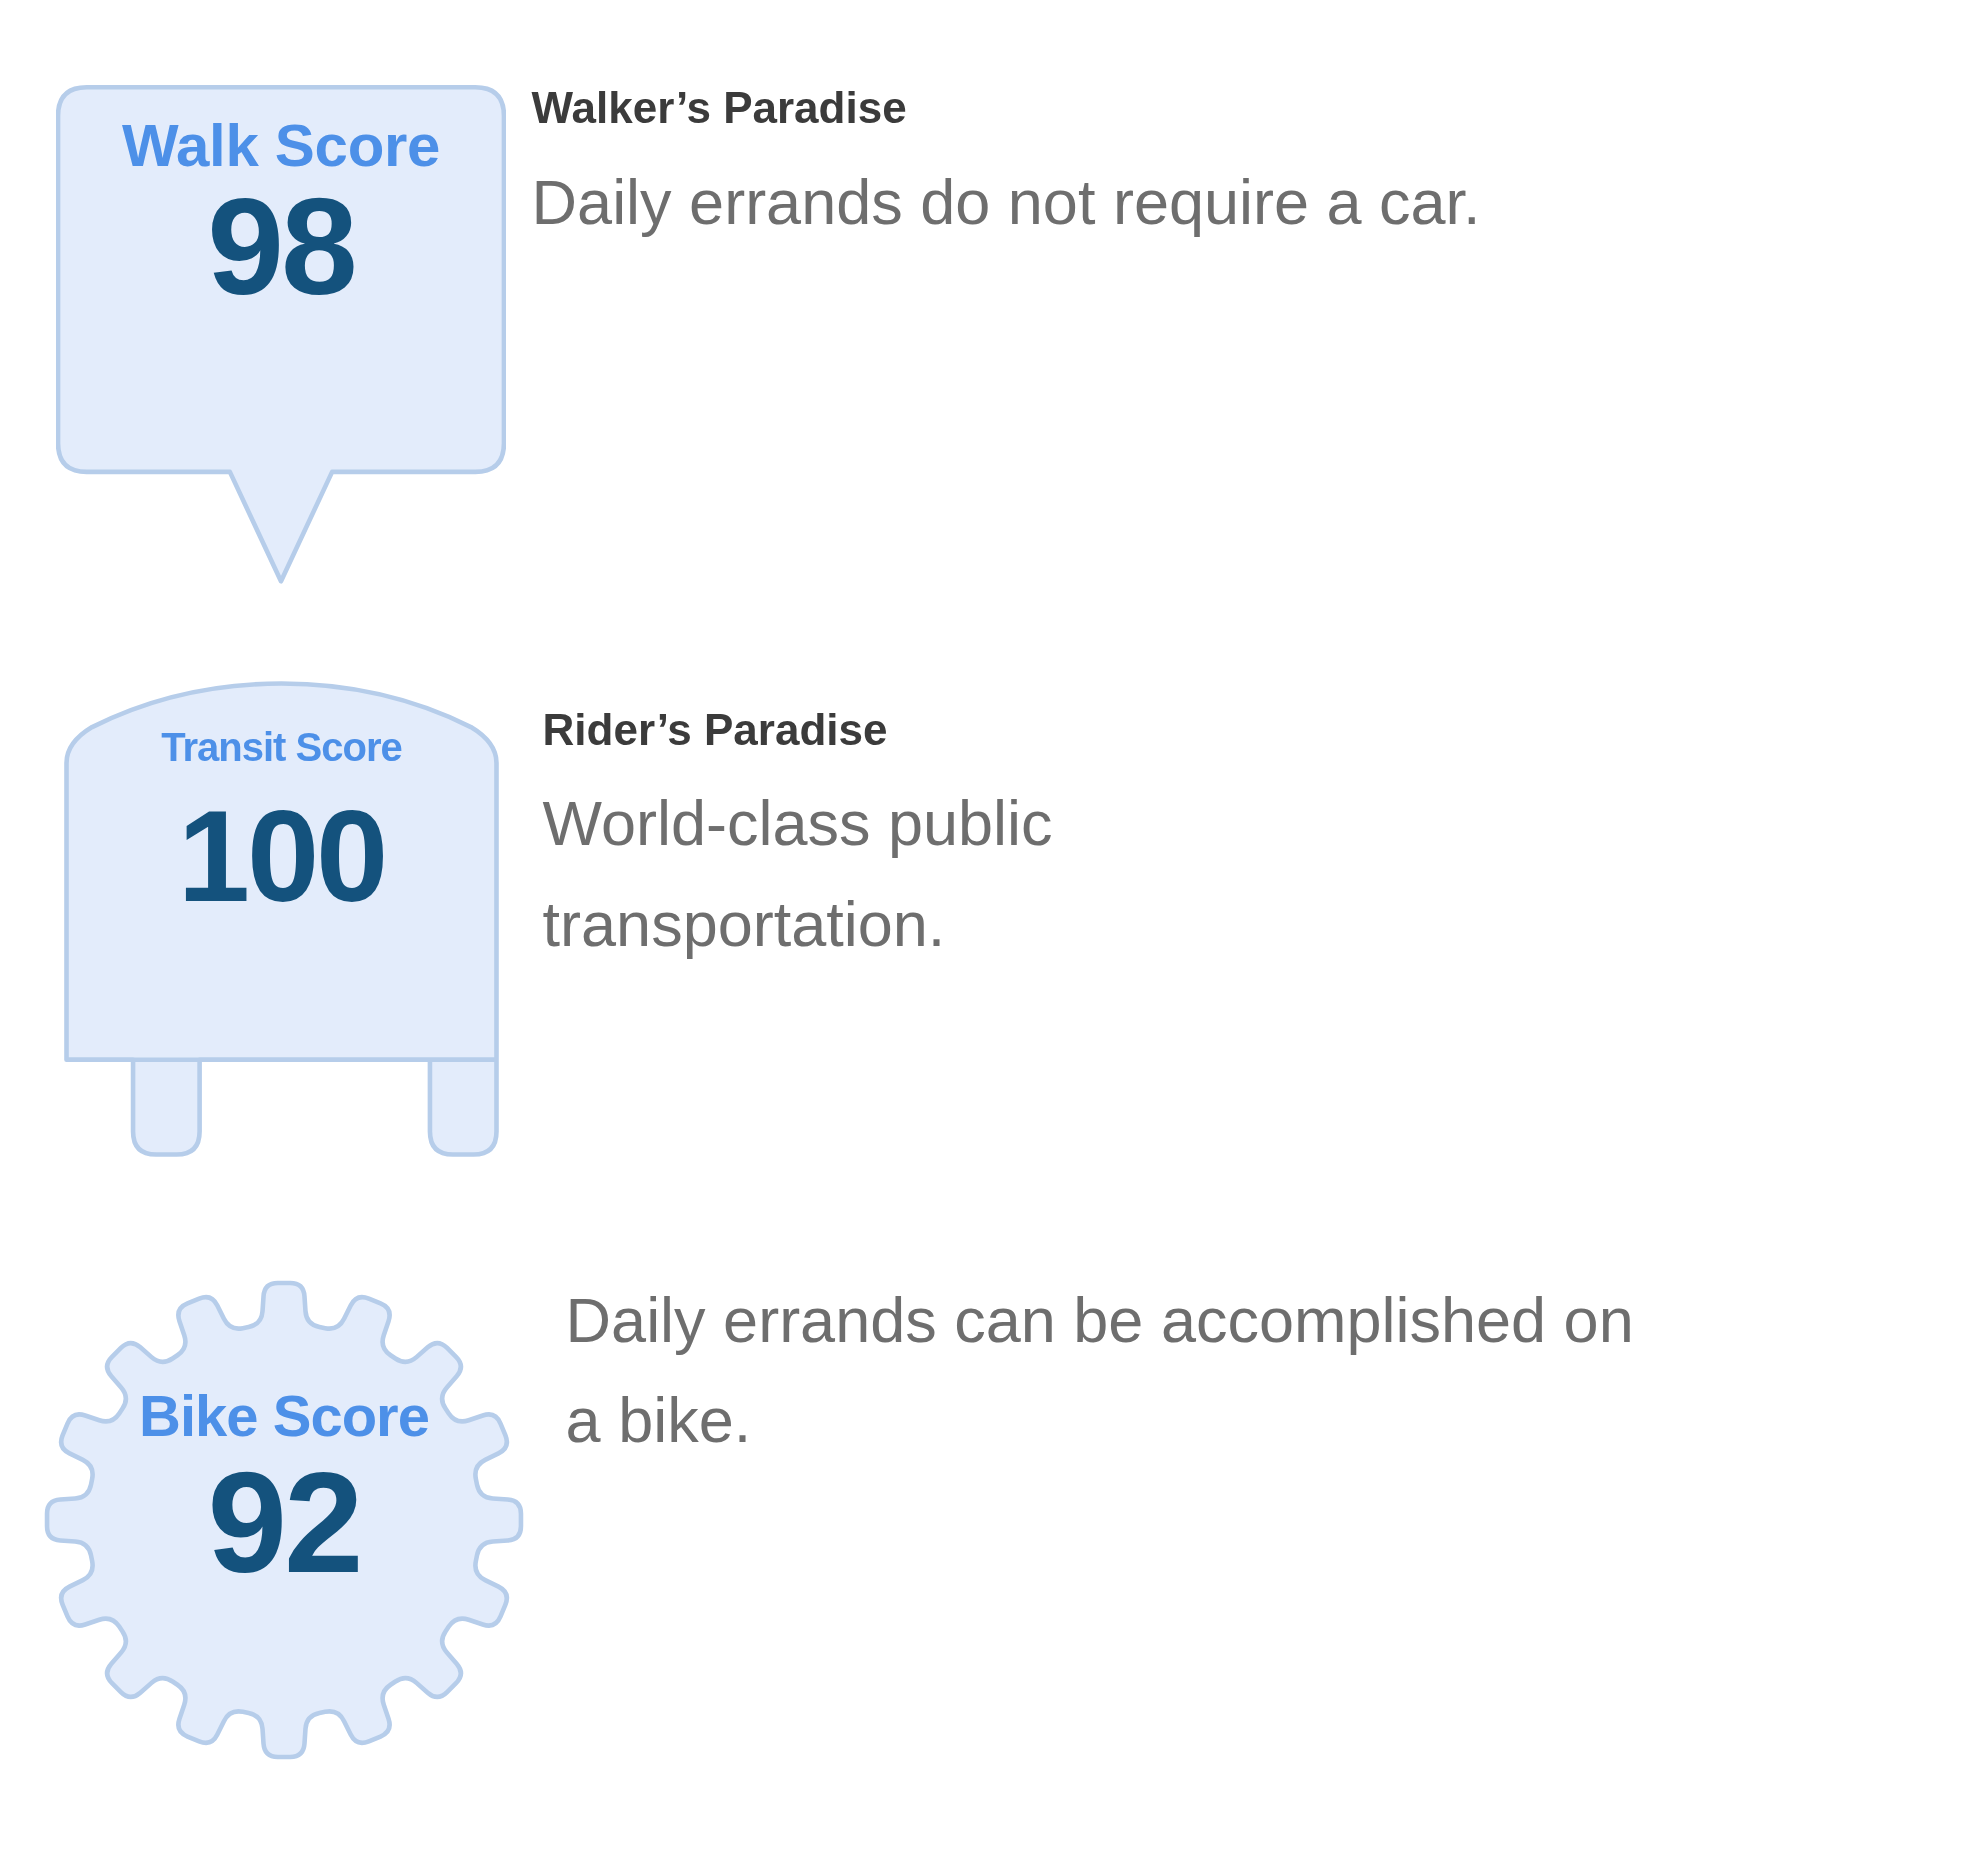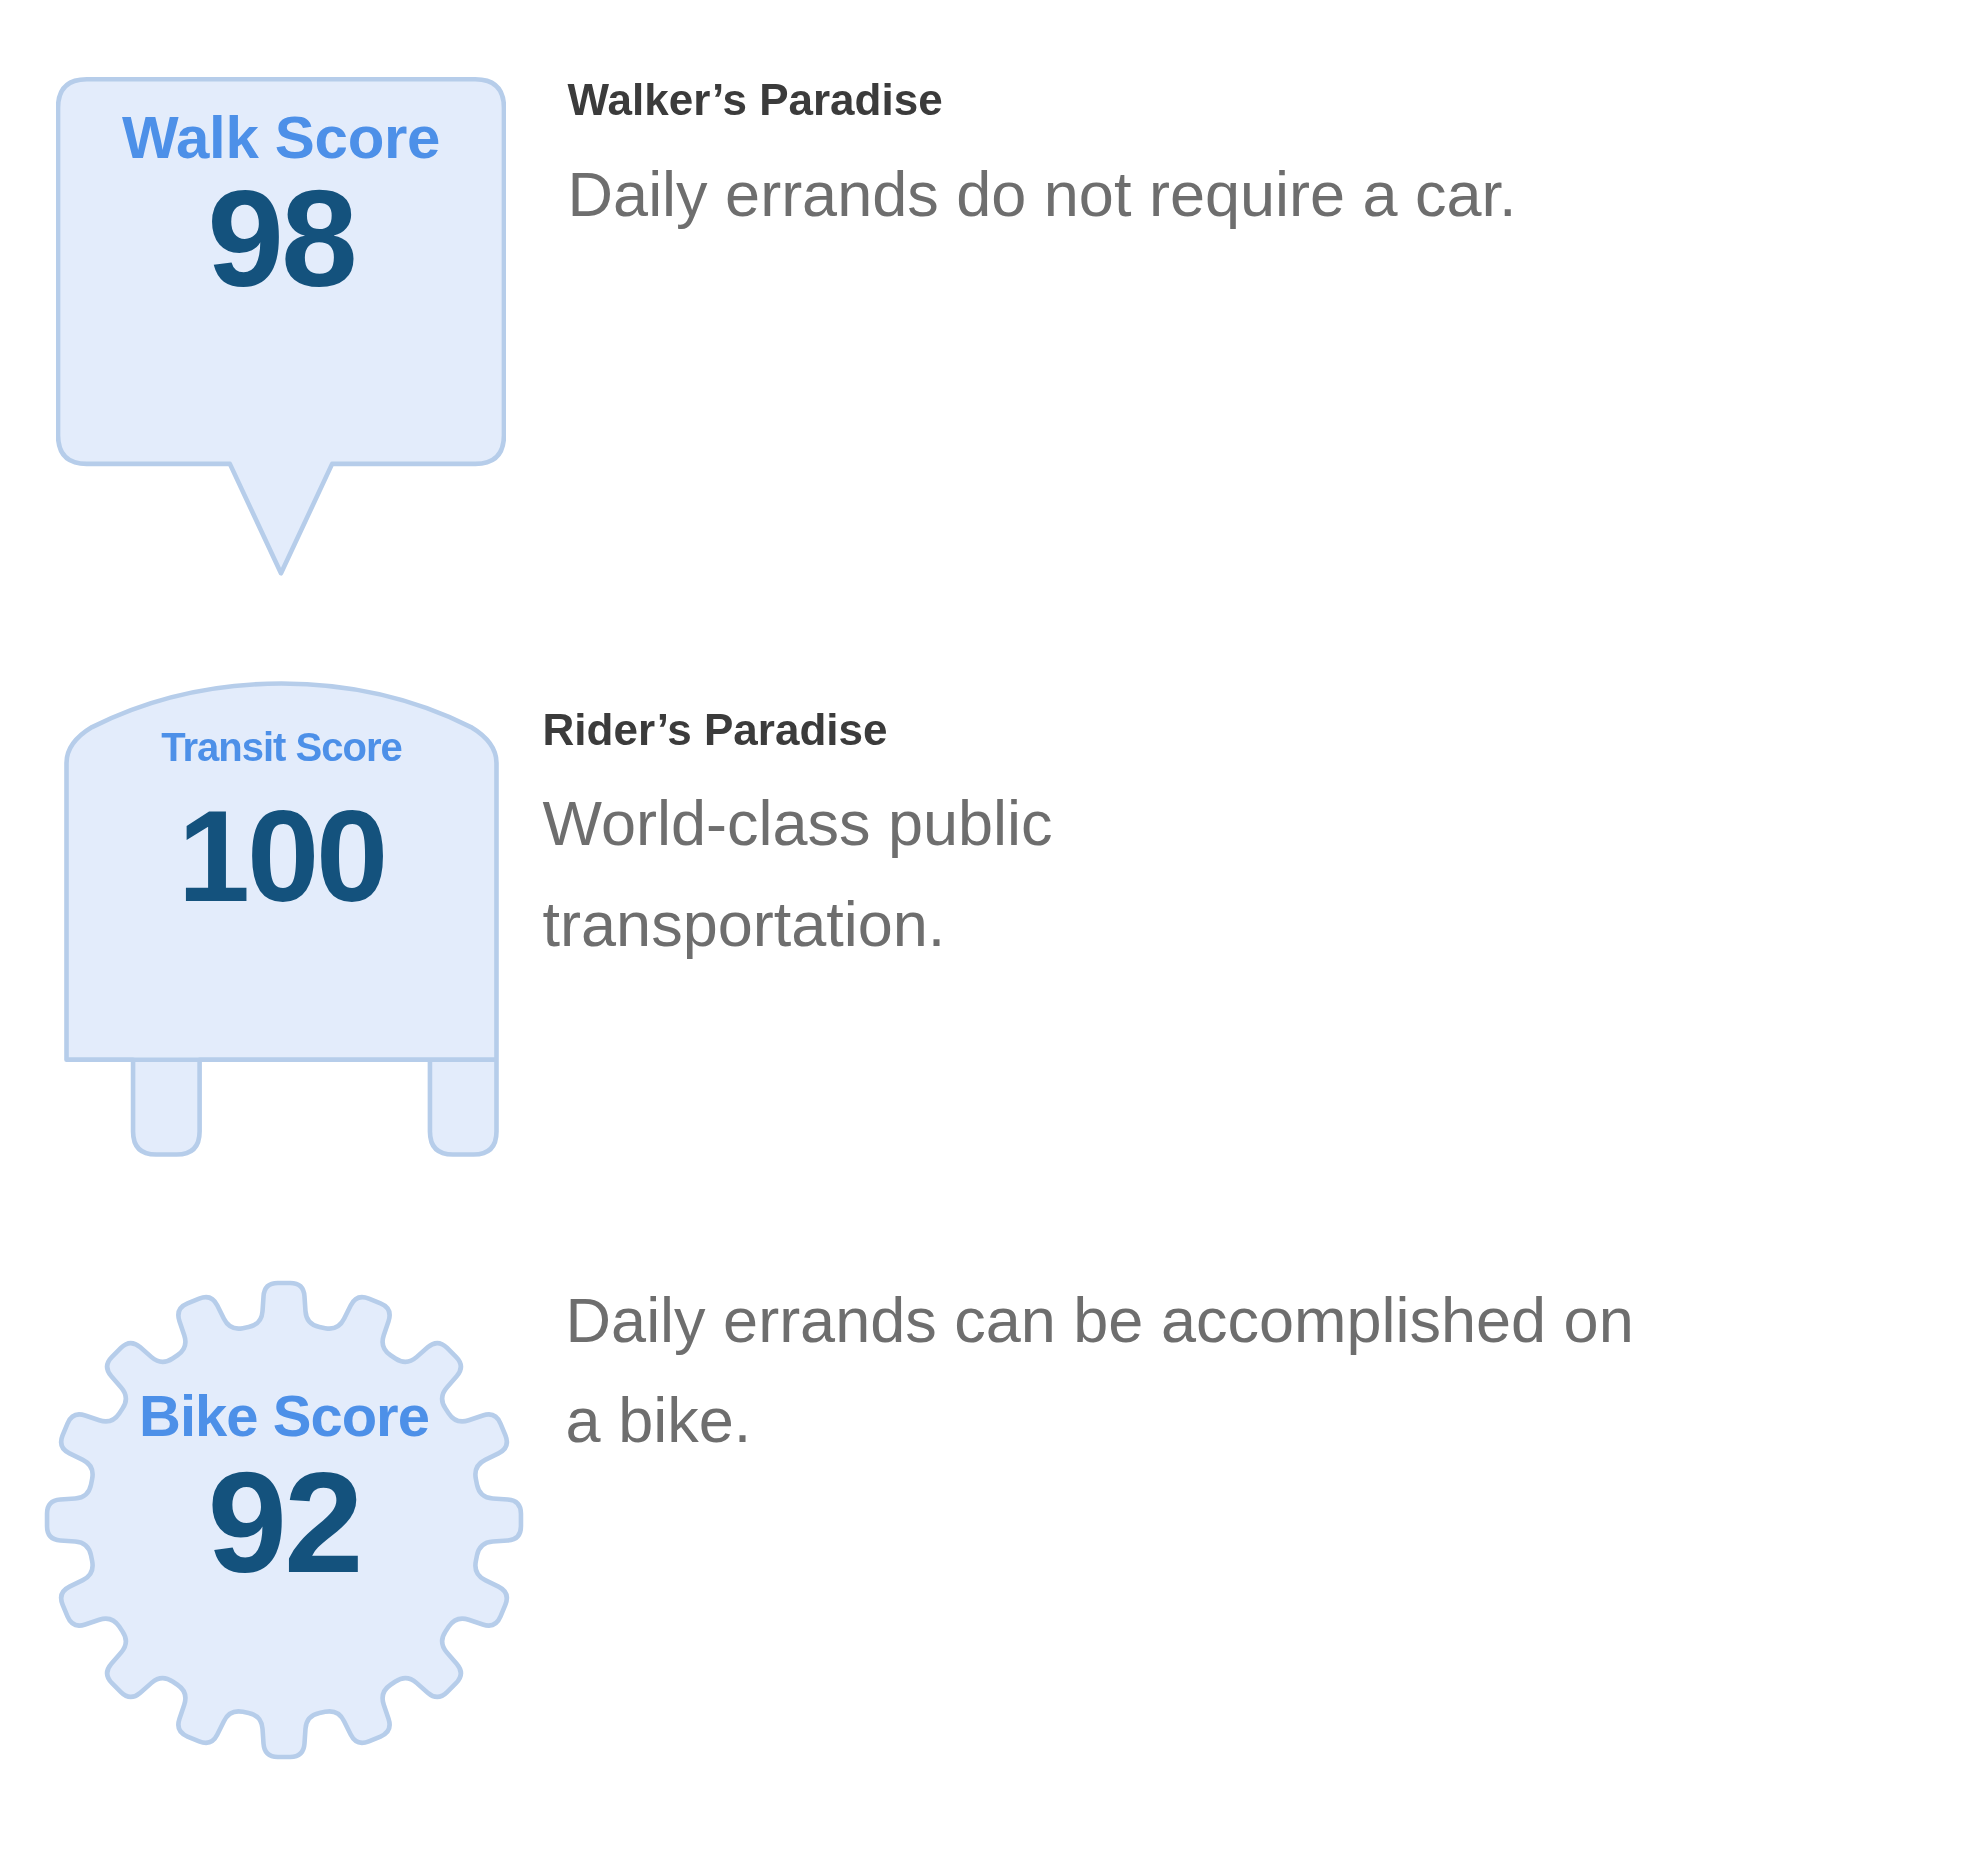--- a/index.html
+++ b/index.html
@@ -23,21 +23,21 @@
     box-sizing: border-box;
   }
 
   .score-row {
     position: absolute;
     display: flex;
     flex-direction: row;
     align-items: flex-start;
   }
 
-  .score-row-walk    { left: 0px;  top: 77px; gap: 36px;  }
+  .score-row-walk    { left: 0px;  top: 85px;  }
   .score-row-transit { left: 0px;  top: 681px; }
   .score-row-bike    { left: 0px;  top: 1249px; }
 
   .badge-wrap {
     position: relative;
     flex: 0 0 auto;
   }
   .badge-wrap svg { display: block; }
 
   .badge-label {

